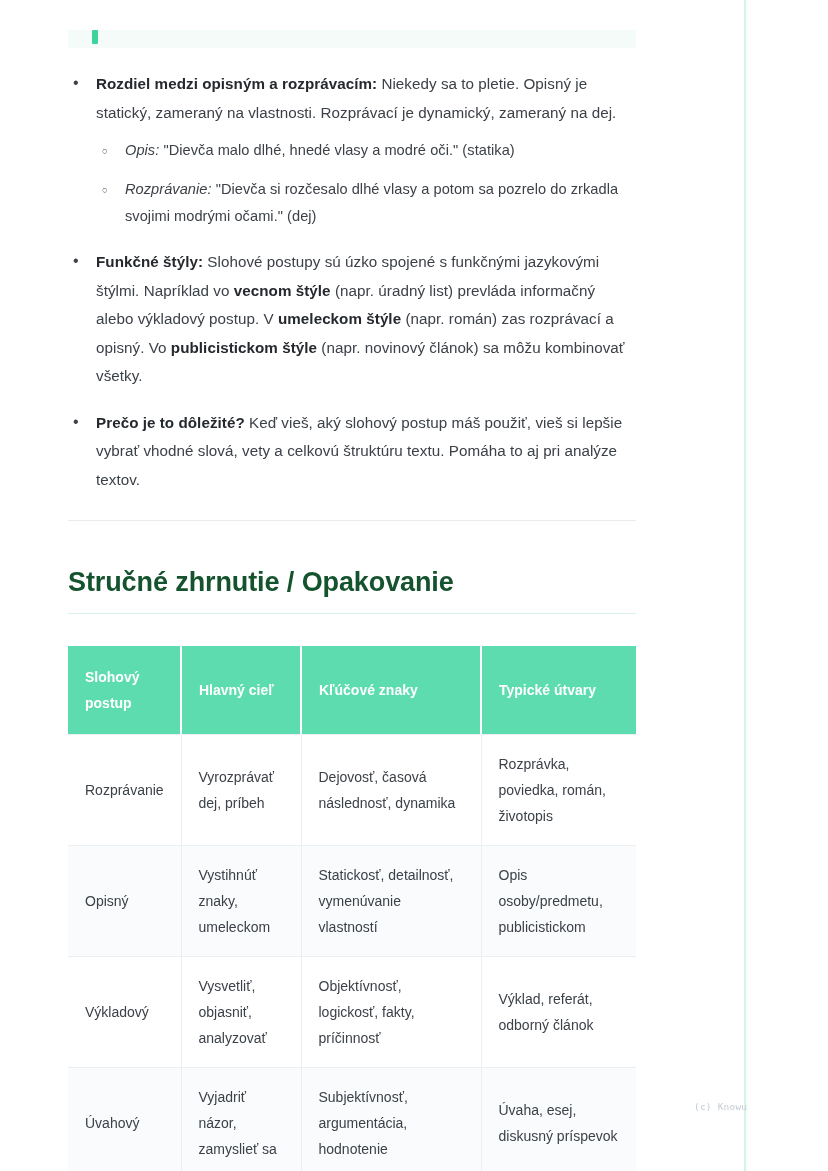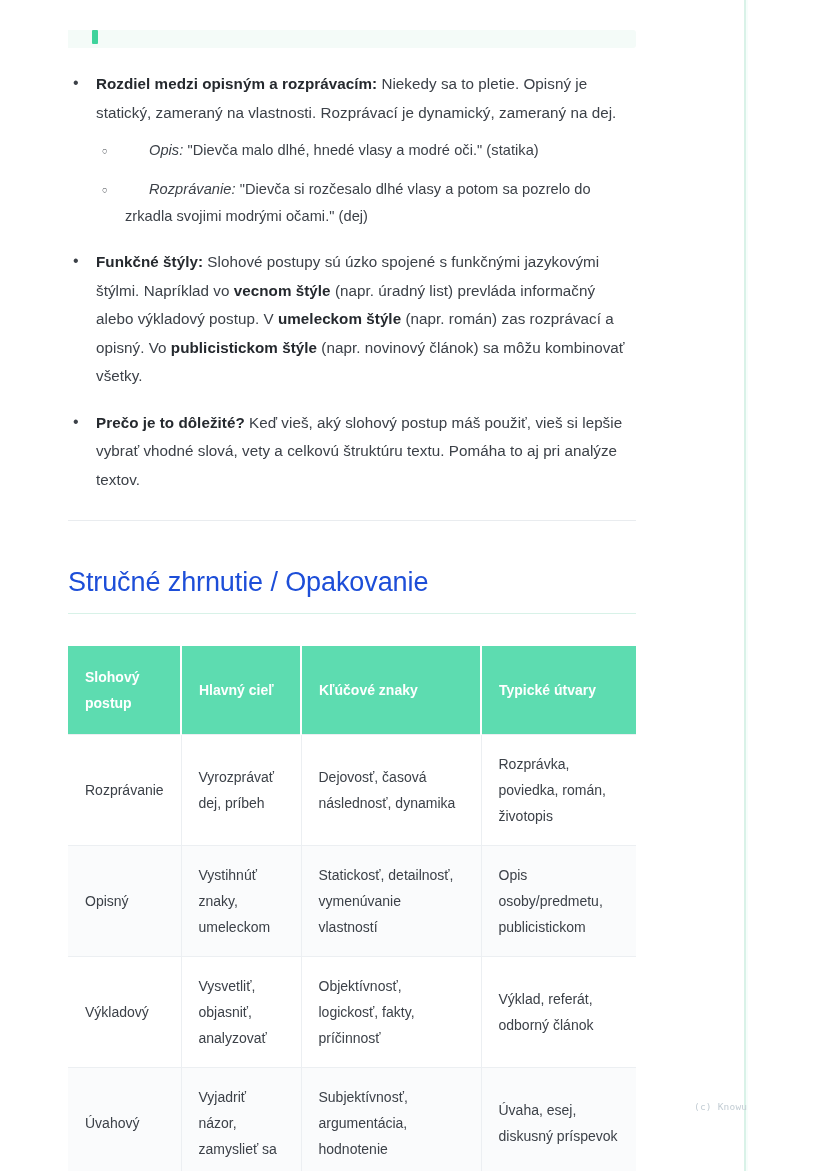--- a/index.html
+++ b/index.html
@@ -82,21 +82,21 @@
     content: "\2022";
     position: absolute;
     left: 5px;
     top: -1px;
     font-size: 16px;
     color: #3c4148;
     line-height: 28.5px;
   }
 
   b, .b { font-weight: bold; color: #25292e; }
-  i, .i { font-style: italic; margin-left: 24px; }
+  i, .i { font-style: italic; }
 
   ul.lvl2 {
     list-style: none;
     margin-top: 10px;
     margin-bottom: 2px;
   }
   ul.lvl2 > li {
     position: relative;
     padding-left: 29px;
     margin-bottom: 12px;
@@ -118,22 +118,22 @@
   .divider {
     height: 1px;
     background: #e9ecef;
     margin-top: 26px;
   }
 
   
   .section-heading {
     margin-top: 44px;
     font-size: 27px;
-    font-weight: normal;
-    color: #1d4ed8;
+    font-weight: bold;
+    color: #14532d;
     letter-spacing: -0.1px;
     line-height: 34px;
   }
   .heading-rule {
     height: 1px;
     background: #d8f2e8;
     margin-top: 14px;
   }
 
   

